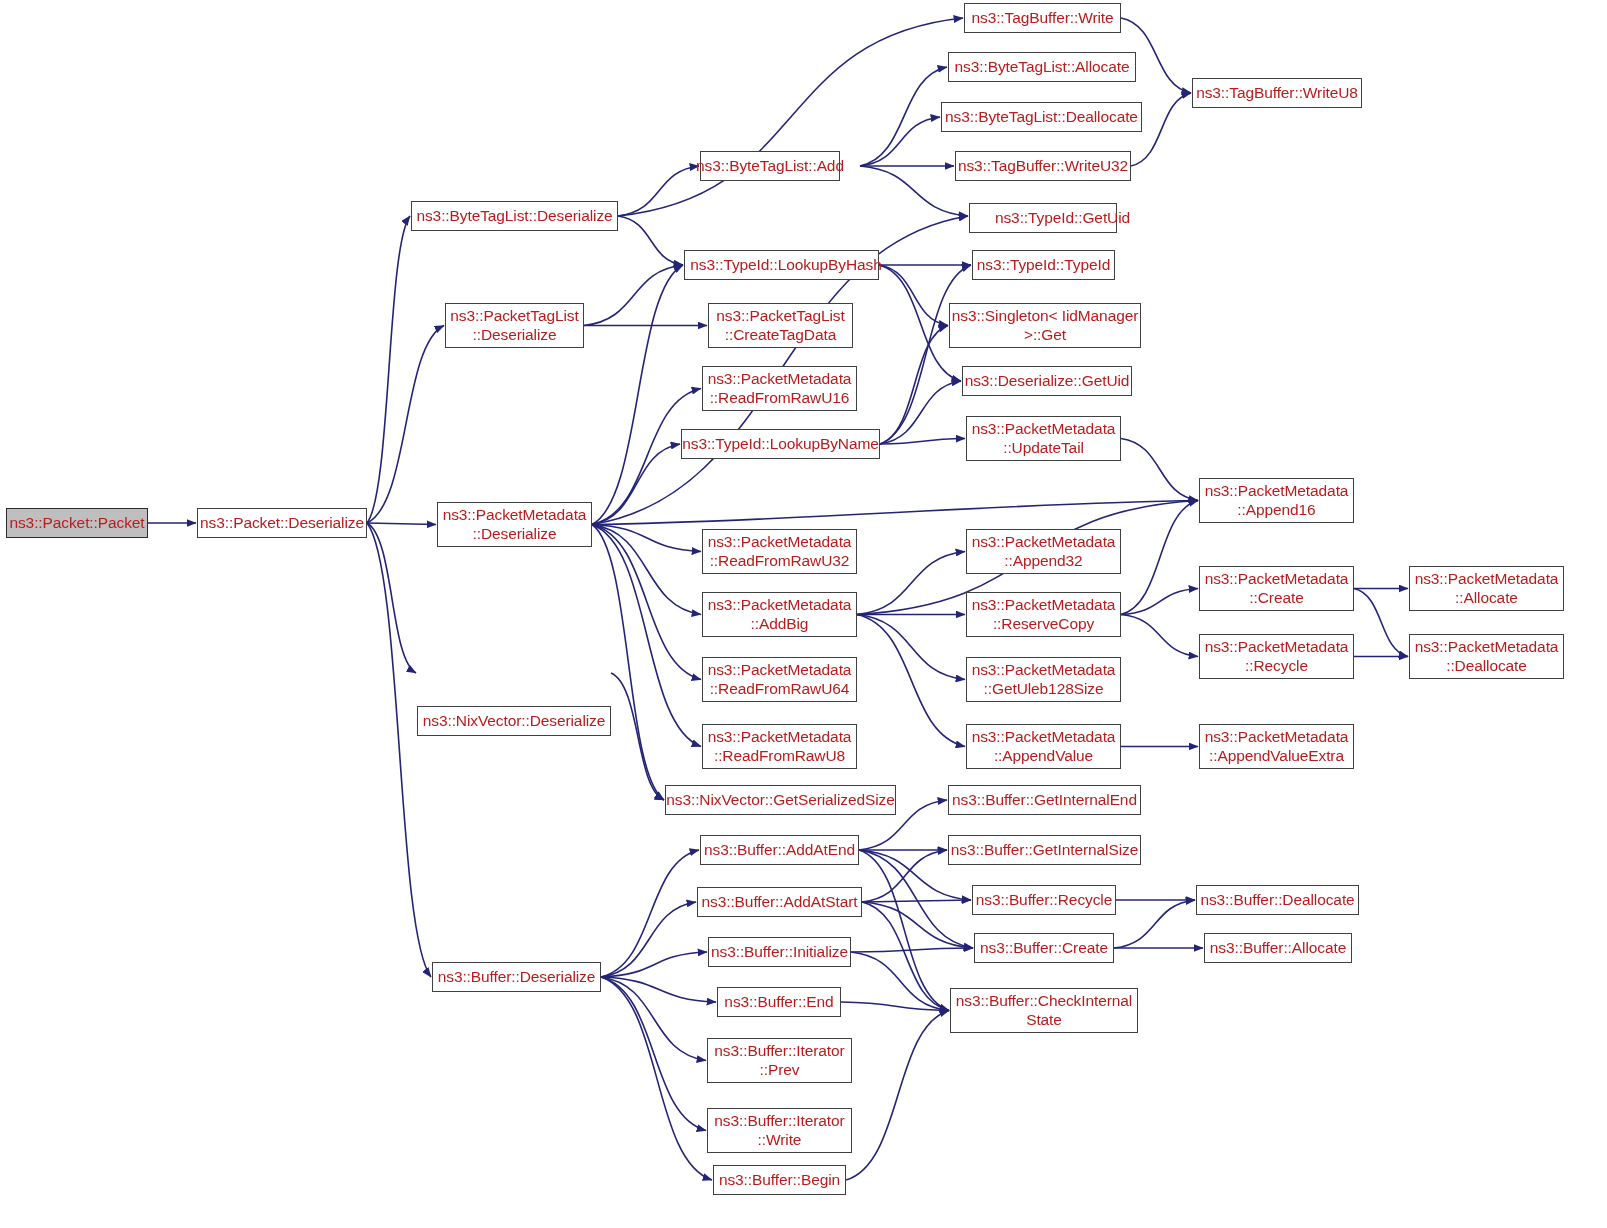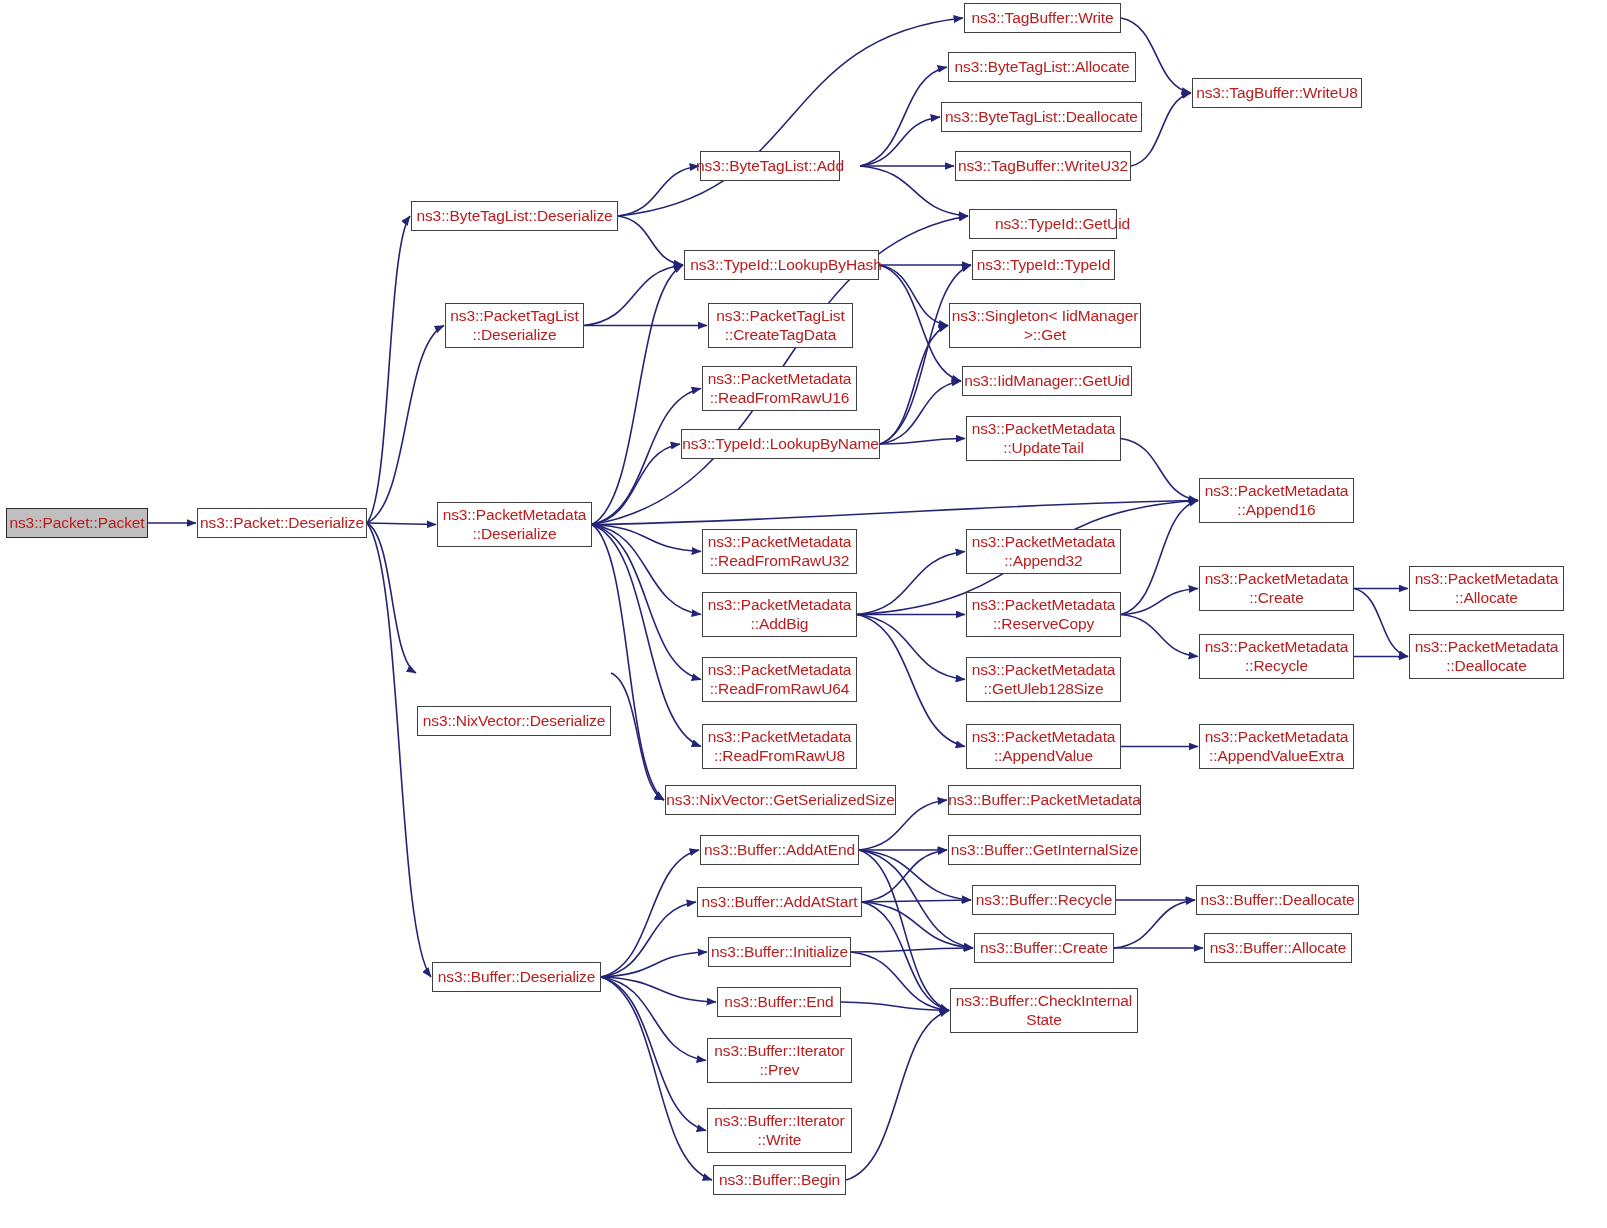--- a/index.html
+++ b/index.html
@@ -162,36 +162,36 @@
       <div class="node" style="left: 717px; top: 987px; width: 124px; height: 30px;">ns3::Buffer::End</div>
       <div class="node" style="left: 707px; top: 1038px; width: 145px; height: 45px;">ns3::Buffer::Iterator
 ::Prev</div>
       <div class="node" style="left: 707px; top: 1108px; width: 145px; height: 45px;">ns3::Buffer::Iterator
 ::Write</div>
       <div class="node" style="left: 713px; top: 1165px; width: 133px; height: 30px;">ns3::Buffer::Begin</div>
       <div class="node" style="left: 964px; top: 3px; width: 157px; height: 30px;">ns3::TagBuffer::Write</div>
       <div class="node" style="left: 948px; top: 52px; width: 188px; height: 30px;">ns3::ByteTagList::Allocate</div>
       <div class="node" style="left: 941px; top: 102px; width: 201px; height: 30px;">ns3::ByteTagList::Deallocate</div>
       <div class="node" style="left: 955px; top: 151px; width: 176px; height: 30px;">ns3::TagBuffer::WriteU32</div>
-      <div class="node" style="left: 969px; top: 209px; width: 148px; height: 30px; padding-left: 39px;">ns3::TypeId::GetUid</div>
+      <div class="node" style="left: 969px; top: 203px; width: 148px; height: 30px; padding-left: 39px;">ns3::TypeId::GetUid</div>
       <div class="node" style="left: 972px; top: 250px; width: 143px; height: 30px;">ns3::TypeId::TypeId</div>
       <div class="node" style="left: 949px; top: 303px; width: 192px; height: 45px;">ns3::Singleton&lt; IidManager
 &gt;::Get</div>
-      <div class="node" style="left: 962px; top: 366px; width: 170px; height: 30px;">ns3::IidManager::GetUid</div>
+      <div class="node" style="left: 962px; top: 366px; width: 170px; height: 30px;">ns3::Deserialize::GetUid</div>
       <div class="node" style="left: 966px; top: 416px; width: 155px; height: 45px;">ns3::PacketMetadata
 ::UpdateTail</div>
       <div class="node" style="left: 966px; top: 529px; width: 155px; height: 45px;">ns3::PacketMetadata
 ::Append32</div>
       <div class="node" style="left: 966px; top: 592px; width: 155px; height: 45px;">ns3::PacketMetadata
 ::ReserveCopy</div>
       <div class="node" style="left: 966px; top: 657px; width: 155px; height: 45px;">ns3::PacketMetadata
 ::GetUleb128Size</div>
       <div class="node" style="left: 966px; top: 724px; width: 155px; height: 45px;">ns3::PacketMetadata
 ::AppendValue</div>
-      <div class="node" style="left: 948px; top: 785px; width: 193px; height: 30px;">ns3::Buffer::PacketMetadata</div>
+      <div class="node" style="left: 948px; top: 785px; width: 193px; height: 30px;">ns3::Buffer::GetInternalEnd</div>
       <div class="node" style="left: 948px; top: 835px; width: 193px; height: 30px;">ns3::Buffer::GetInternalSize</div>
       <div class="node" style="left: 972px; top: 885px; width: 144px; height: 30px;">ns3::Buffer::Recycle</div>
       <div class="node" style="left: 974px; top: 933px; width: 140px; height: 30px;">ns3::Buffer::Create</div>
       <div class="node" style="left: 950px; top: 988px; width: 188px; height: 45px;">ns3::Buffer::CheckInternal
 State</div>
       <div class="node" style="left: 1192px; top: 78px; width: 170px; height: 30px;">ns3::TagBuffer::WriteU8</div>
       <div class="node" style="left: 1199px; top: 478px; width: 155px; height: 45px;">ns3::PacketMetadata
 ::Append16</div>
       <div class="node" style="left: 1199px; top: 566px; width: 155px; height: 45px;">ns3::PacketMetadata
 ::Create</div>

